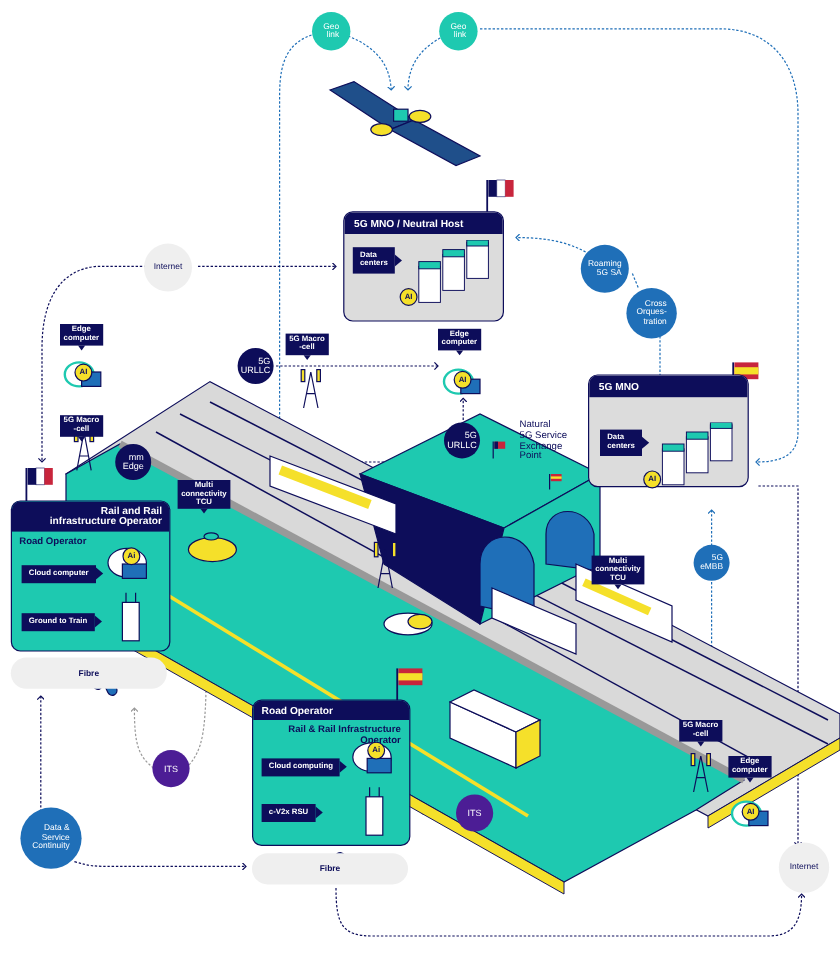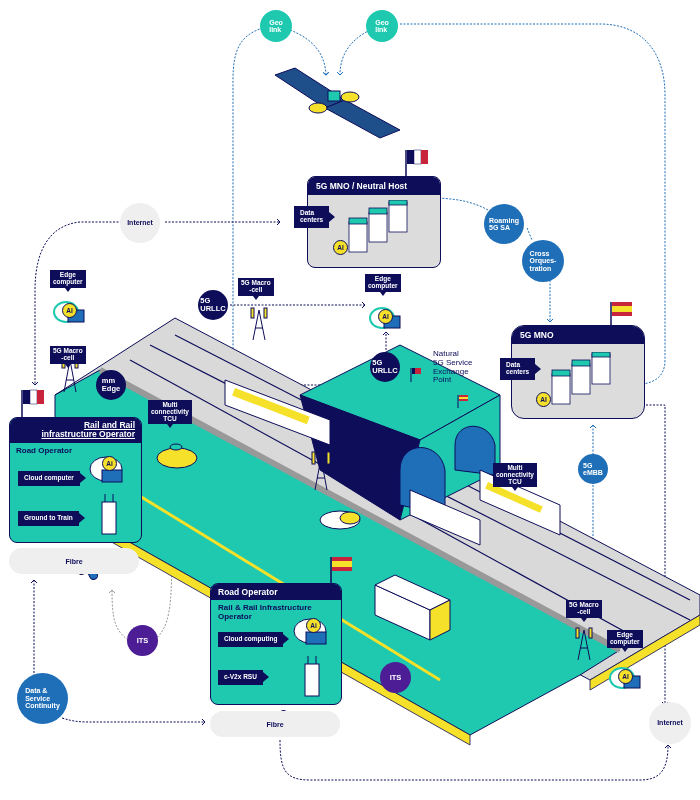--- a/index.html
+++ b/index.html
@@ -1,29 +1,29 @@
 <!DOCTYPE html>
 <html><head>
 <meta charset="utf-8">
 <style>
   html,body{margin:0;padding:0;background:#ffffff;}
   body{width:700px;height:800px;position:relative;overflow:hidden;font-family:"Liberation Sans",sans-serif;}
   #stage{position:absolute;left:0;top:0;width:700px;height:800px;}
   .abs{position:absolute;}
-  .bubble{position:absolute;border-radius:50%;display:flex;align-items:center;justify-content:center;text-align:left;font-weight:bold;line-height:1.05;white-space:pre-line;}
+  .bubble{position:absolute;border-radius:50%;display:flex;align-items:center;justify-content:center;text-align:right;font-weight:normal;line-height:1.05;white-space:pre-line;}
   .b-teal{background:#1ec9b0;color:#fff;font-size:7px;}
   .b-navy{background:#0d0d5a;color:#fff;font-size:7.5px;}
   .b-blue{background:#1f6fb8;color:#fff;font-size:7px;}
   .b-grey{background:#efefef;color:#0d0d5a;font-size:7px;}
   .b-dark{background:#4c1d95;color:#fff;font-size:7.5px;}
   .tag{position:absolute;background:#0d0d5a;color:#fff;font-size:6.5px;font-weight:bold;text-align:center;line-height:1.05;padding:2px 3px;white-space:pre-line;}
   .tag:after{content:"";position:absolute;left:50%;bottom:-4px;margin-left:-3px;border-left:3px solid transparent;border-right:3px solid transparent;border-top:4px solid #0d0d5a;}
   .arrowtag{position:absolute;background:#0d0d5a;color:#fff;font-size:6.5px;font-weight:bold;line-height:1;padding:4px 6px;white-space:nowrap;}
   .arrowtag:after{content:"";position:absolute;right:-6px;top:50%;margin-top:-5px;border-top:5px solid transparent;border-bottom:5px solid transparent;border-left:6px solid #0d0d5a;}
-  .panel-grey{position:absolute;background:#dcdcdc;border:1.5px solid #0d0d5a;border-radius:8px;overflow:hidden;margin-left:21px;}
+  .panel-grey{position:absolute;background:#dcdcdc;border:1.5px solid #0d0d5a;border-radius:8px;overflow:hidden;}
   .panel-teal{position:absolute;background:#1ec9b0;border:1.5px solid #0d0d5a;border-radius:8px;overflow:hidden;}
   .panel-head{background:#0d0d5a;color:#fff;font-weight:bold;font-size:8.5px;padding:4px 8px;border-radius:0 0 0 0;}
   .subhead{color:#0d0d5a;font-weight:bold;font-size:8px;line-height:1.15;}
   .pill{position:absolute;background:#efefef;border-radius:14px;display:flex;align-items:center;justify-content:center;color:#0d0d5a;font-weight:bold;font-size:7px;}
   .label-dark{position:absolute;color:#0d0d5a;font-weight:normal;font-size:8px;line-height:1.1;white-space:pre-line;}
   .ai{position:absolute;width:13px;height:13px;border-radius:50%;background:#f5e02a;border:1.3px solid #0d0d5a;color:#0d0d5a;font-size:6.5px;font-weight:bold;display:flex;align-items:center;justify-content:center;}
 </style>
 </head>
 <body>
 
@@ -204,21 +204,21 @@
     </g>
   </svg>
   <div class="ai" style="left:333px;top:240px;">AI</div>
 
   <div class="bubble b-blue" style="left:484px;top:204px;width:40px;height:40px;">Roaming
 5G SA</div>
   <div class="bubble b-blue" style="left:522px;top:240px;width:42px;height:42px;">Cross
 Orques-
 tration</div>
 
-  <div class="panel-grey" style="left:490px;top:325px;width:132px;height:92px;border-radius:13px;">
+  <div class="panel-grey" style="left:490px;top:312px;width:132px;height:92px;">
     <div class="panel-head">5G MNO</div>
   </div>
   <div class="arrowtag" style="left:500px;top:358px;white-space:pre-line;line-height:1.05;">Data
 centers</div>
   <svg class="abs" style="left:548px;top:352px" width="70" height="58">
     <g stroke="#0d0d5a" stroke-width="0.8">
       <rect x="4" y="22" width="18" height="30" fill="#fff"></rect>
         <rect x="4" y="18" width="18" height="6" fill="#1ec9b0"></rect>
       <rect x="24" y="12" width="18" height="30" fill="#fff"></rect>
         <rect x="24" y="8" width="18" height="6" fill="#1ec9b0"></rect>
@@ -276,40 +276,40 @@
   <div class="tag" style="left:493px;top:463px;">Multi
 connectivity
 TCU</div>
 
   <div class="label-dark" style="left:433px;top:350px;">Natural
 5G Service
 Exchange
 Point</div>
 
   <div class="panel-teal" style="left:9px;top:417px;width:131px;height:124px;">
-    <div class="panel-head" style="text-align:right;white-space:pre-line;line-height:1.1;padding:3px 6px;text-decoration:underline;">Rail and Rail
+    <div class="panel-head" style="text-align:right;white-space:pre-line;line-height:1.1;padding:3px 6px;">Rail and Rail
 infrastructure Operator</div>
     <div class="subhead" style="padding:3px 6px;">Road Operator</div>
   </div>
   <div class="arrowtag" style="left:18px;top:471px;">Cloud computer</div>
   <div class="arrowtag" style="left:18px;top:511px;">Ground to Train</div>
   <svg class="abs" style="left:88px;top:452px" width="40" height="34">
       <ellipse cx="18" cy="17" rx="16" ry="12" fill="#fff" stroke="#0d0d5a"></ellipse>
       <rect x="14" y="18" width="20" height="12" fill="#1f6fb8" stroke="#0d0d5a"></rect>
     </svg>
   <div class="ai" style="left:102px;top:456px;">Ai</div>
   <svg class="abs" style="left:100px;top:490px" width="20" height="46">
       <rect x="2" y="12" width="14" height="32" fill="#fff" stroke="#0d0d5a"></rect>
       <line x1="5" y1="12" x2="5" y2="4" stroke="#0d0d5a"></line>
       <line x1="13" y1="12" x2="13" y2="4" stroke="#0d0d5a"></line>
     </svg>
 
   <div class="panel-teal" style="left:210px;top:583px;width:130px;height:120px;">
     <div class="panel-head" style="padding:3px 7px;">Road Operator</div>
-    <div class="subhead" style="padding:3px 7px;white-space:pre-line;">Rail &amp; Rail Infrastructure
+    <div class="subhead" style="padding:3px 7px;white-space:pre-line;text-align:right;">Rail &amp; Rail Infrastructure
 Operator</div>
   </div>
   <div class="arrowtag" style="left:218px;top:632px;">Cloud computing</div>
   <div class="arrowtag" style="left:218px;top:670px;">c-V2x RSU</div>
   <svg class="abs" style="left:292px;top:614px" width="40" height="34">
       <ellipse cx="18" cy="17" rx="16" ry="12" fill="#fff" stroke="#0d0d5a"></ellipse>
       <rect x="14" y="18" width="20" height="12" fill="#1f6fb8" stroke="#0d0d5a"></rect>
     </svg>
   <div class="ai" style="left:306px;top:618px;">Ai</div>
   <svg class="abs" style="left:303px;top:652px" width="20" height="46">

